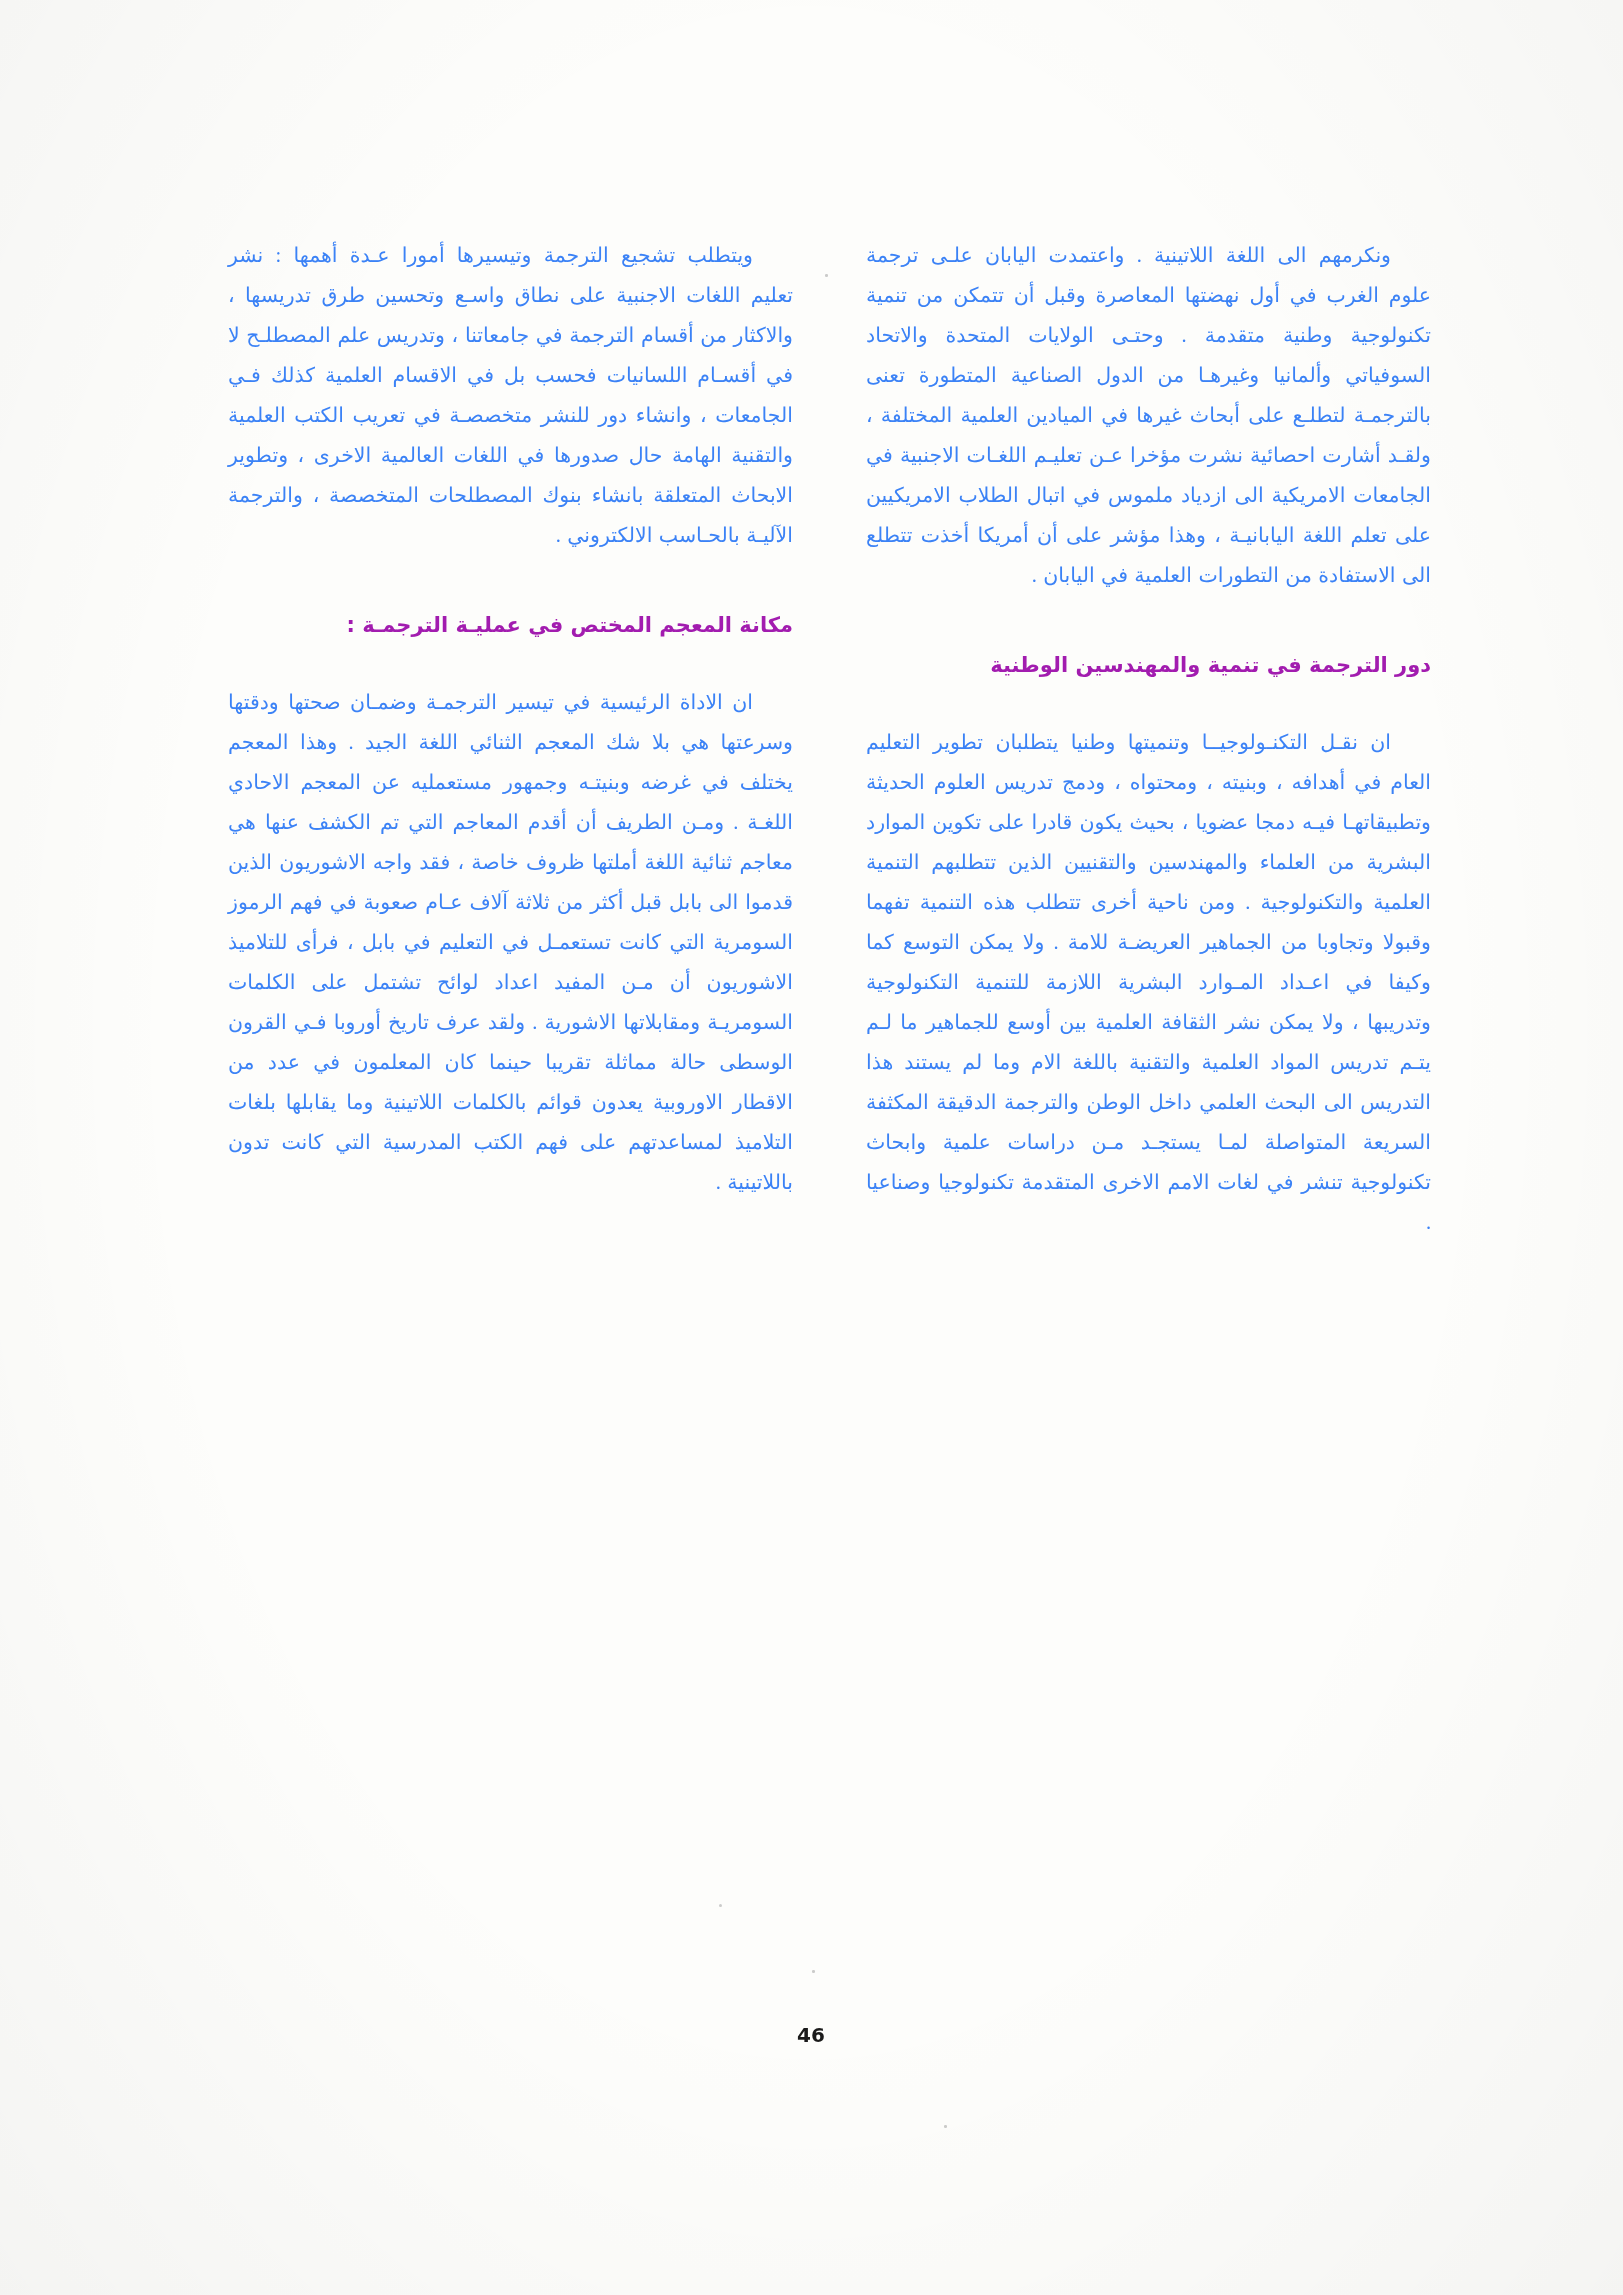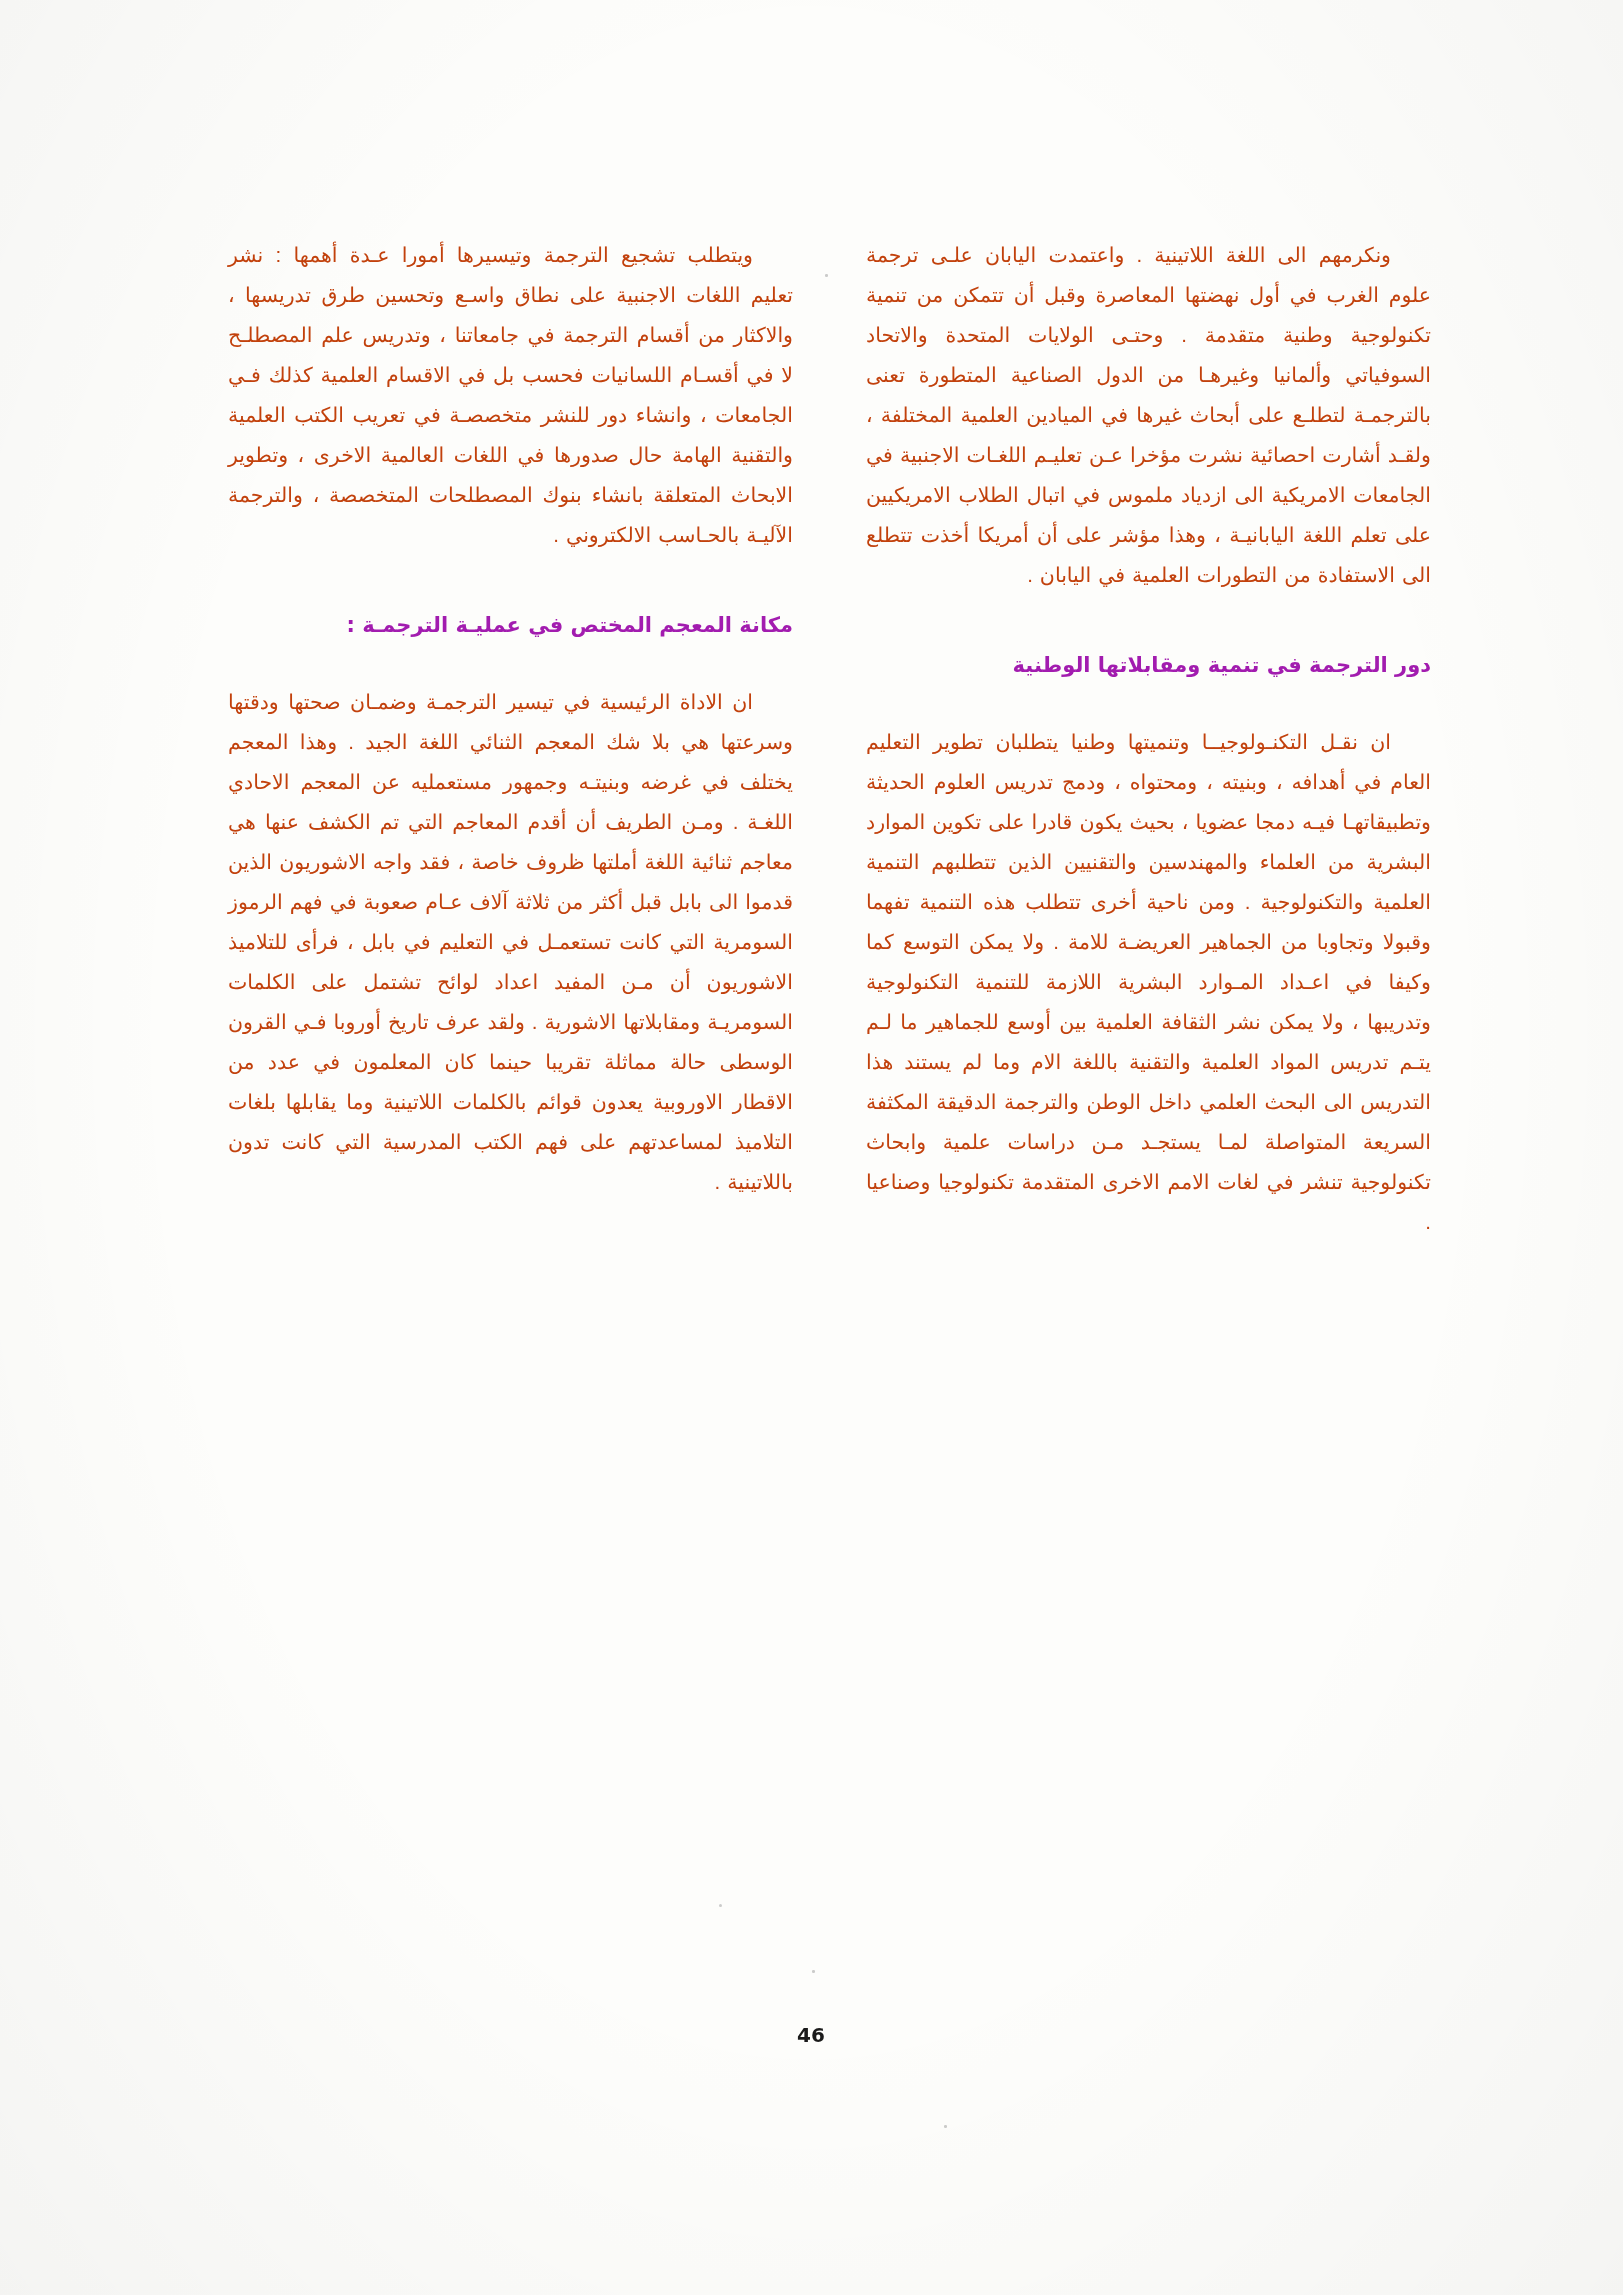--- a/index.html
+++ b/index.html
@@ -43,22 +43,22 @@
     flex: 0 0 565px;
   }
   p.para {
     margin: 0 0 0 0;
     text-align: justify;
     text-align-last: right;
     font-size: 20.5px;
     line-height: 40px;
     letter-spacing: 0px;
     word-spacing: 1.3px;
-    color: #c2410c;
-    font-family: Liberation Sans, sans-serif;
+    color: #3b82f6;
+    font-family: Liberation Serif, serif;
   }
   p.para.indent {
     text-indent: 40px;
   }
   .gap-md { height: 38px; }
   .gap-lg { height: 52px; }
   h2.heading {
     margin: 0;
     font-size: 21px;
     line-height: 37px;
@@ -98,21 +98,21 @@
   <div class="speck" style="top:274px; left:826px; width:2.6px; height:2.6px;"></div>
 
   <div class="content">
     <div class="columns">
 
       <div class="col">
         <p class="para indent">ونكرمهم الى اللغة اللاتينية . واعتمدت اليابان علـى ترجمة علوم الغرب في أول نهضتها المعاصرة وقبل أن تتمكن من تنمية تكنولوجية وطنية متقدمة . وحتـى الولايات المتحدة والاتحاد السوفياتي وألمانيا وغيرهـا من الدول الصناعية المتطورة تعنى بالترجمـة لتطلـع على أبحاث غيرها في الميادين العلمية المختلفة ، ولقـد أشارت احصائية نشرت مؤخرا عـن تعليـم اللغـات الاجنبية في الجامعات الامريكية الى ازدياد ملموس في اتبال الطلاب الامريكيين على تعلم اللغة اليابانيـة ، وهذا مؤشر على أن أمريكا أخذت تتطلع الى الاستفادة من التطورات العلمية في اليابان .</p>
 
         <div class="gap-lg"></div>
 
-        <h2 class="heading">دور الترجمة في تنمية ومقابلاتها الوطنية</h2>
+        <h2 class="heading">دور الترجمة في تنمية والمهندسين الوطنية</h2>
 
         <div class="gap-md"></div>
 
         <p class="para indent">ان نقـل التكنـولوجيــا وتنميتها وطنيا يتطلبان تطوير التعليم العام في أهدافه ، وبنيته ، ومحتواه ، ودمج تدريس العلوم الحديثة وتطبيقاتهـا فيـه دمجا عضويا ، بحيث يكون قادرا على تكوين الموارد البشرية من العلماء والمهندسين والتقنيين الذين تتطلبهم التنمية العلمية والتكنولوجية . ومن ناحية أخرى تتطلب هذه التنمية تفهما وقبولا وتجاوبا من الجماهير العريضـة للامة . ولا يمكن التوسع كما وكيفا في اعـداد المـوارد البشرية اللازمة للتنمية التكنولوجية وتدريبها ، ولا يمكن نشر الثقافة العلمية بين أوسع للجماهير ما لـم يتـم تدريس المواد العلمية والتقنية باللغة الام وما لم يستند هذا التدريس الى البحث العلمي داخل الوطن والترجمة الدقيقة المكثفة السريعة المتواصلة لمـا يستجـد مـن دراسات علمية وابحاث تكنولوجية تنشر في لغات الامم الاخرى المتقدمة تكنولوجيا وصناعيا .</p>
       </div>
 
       <div class="col">
         <p class="para indent">ويتطلب تشجيع الترجمة وتيسيرها أمورا عـدة أهمها : نشر تعليم اللغات الاجنبية على نطاق واسـع وتحسين طرق تدريسها ، والاكثار من أقسام الترجمة في جامعاتنا ، وتدريس علم المصطلـح لا في أقسـام اللسانيات فحسب بل في الاقسام العلمية كذلك فـي الجامعات ، وانشاء دور للنشر متخصصـة في تعريب الكتب العلمية والتقنية الهامة حال صدورها في اللغات العالمية الاخرى ، وتطوير الابحاث المتعلقة بانشاء بنوك المصطلحات المتخصصة ، والترجمة الآليـة بالحـاسب الالكتروني .</p>
 
         <div class="gap-lg"></div>

